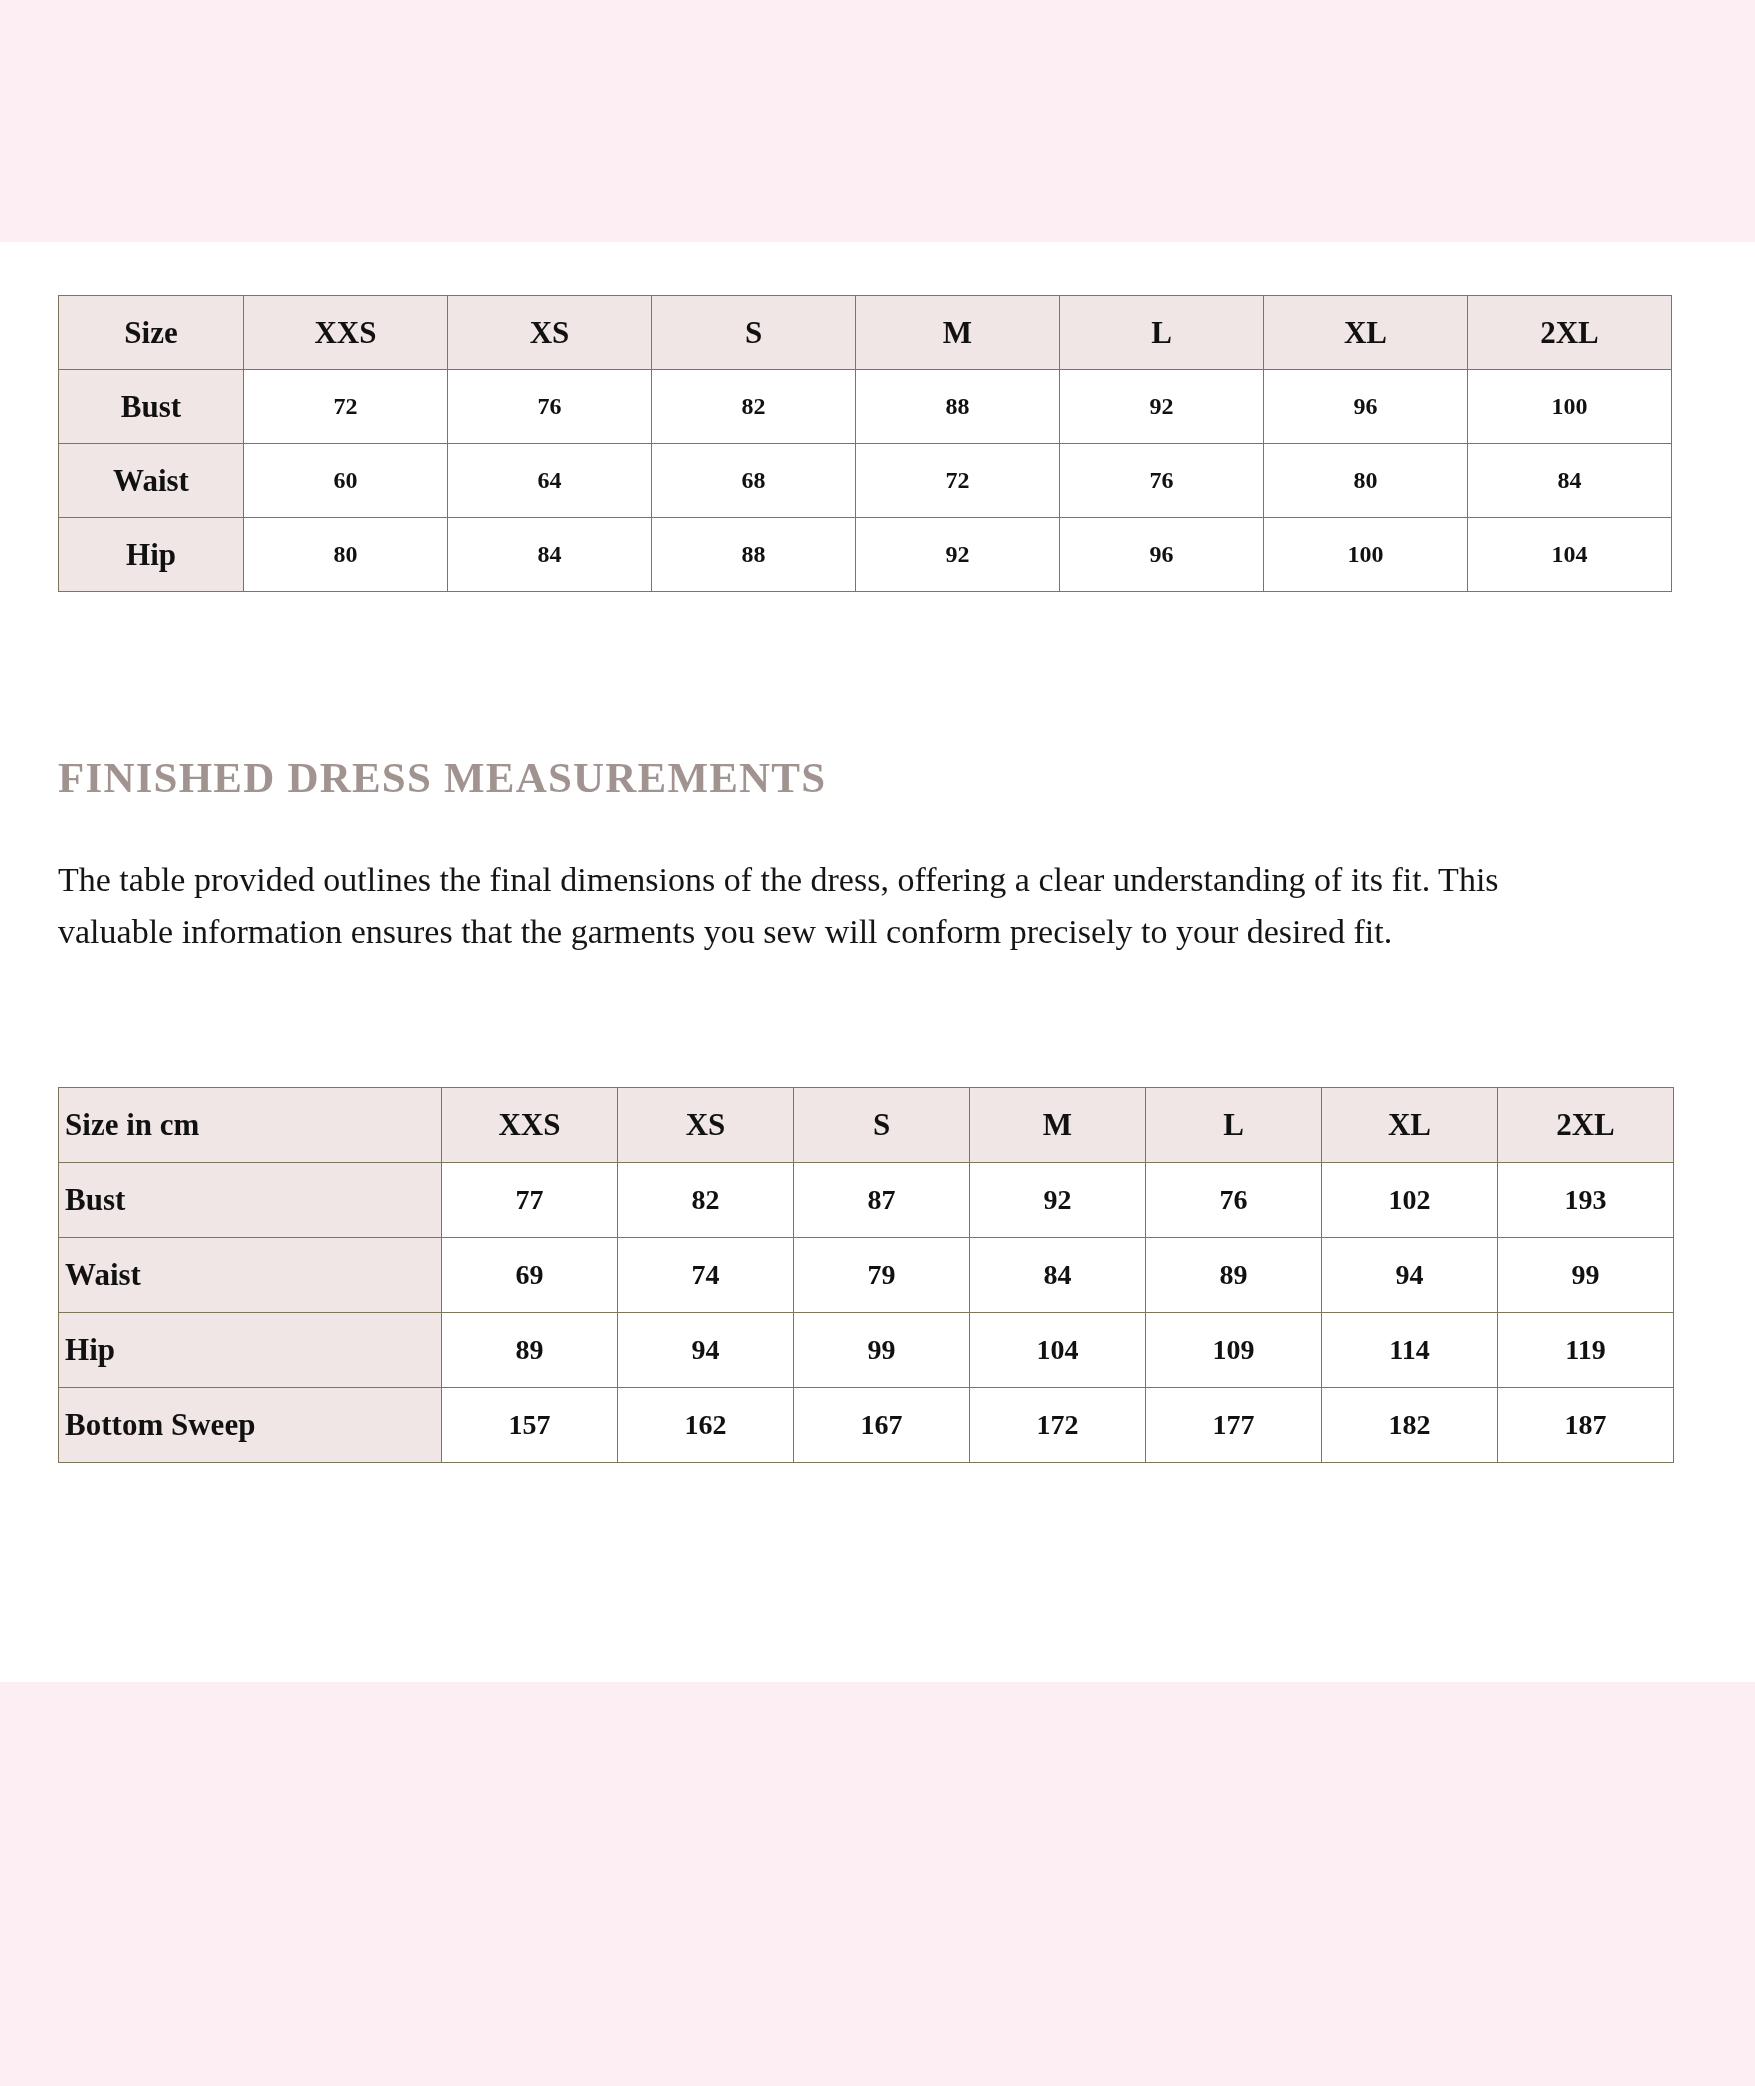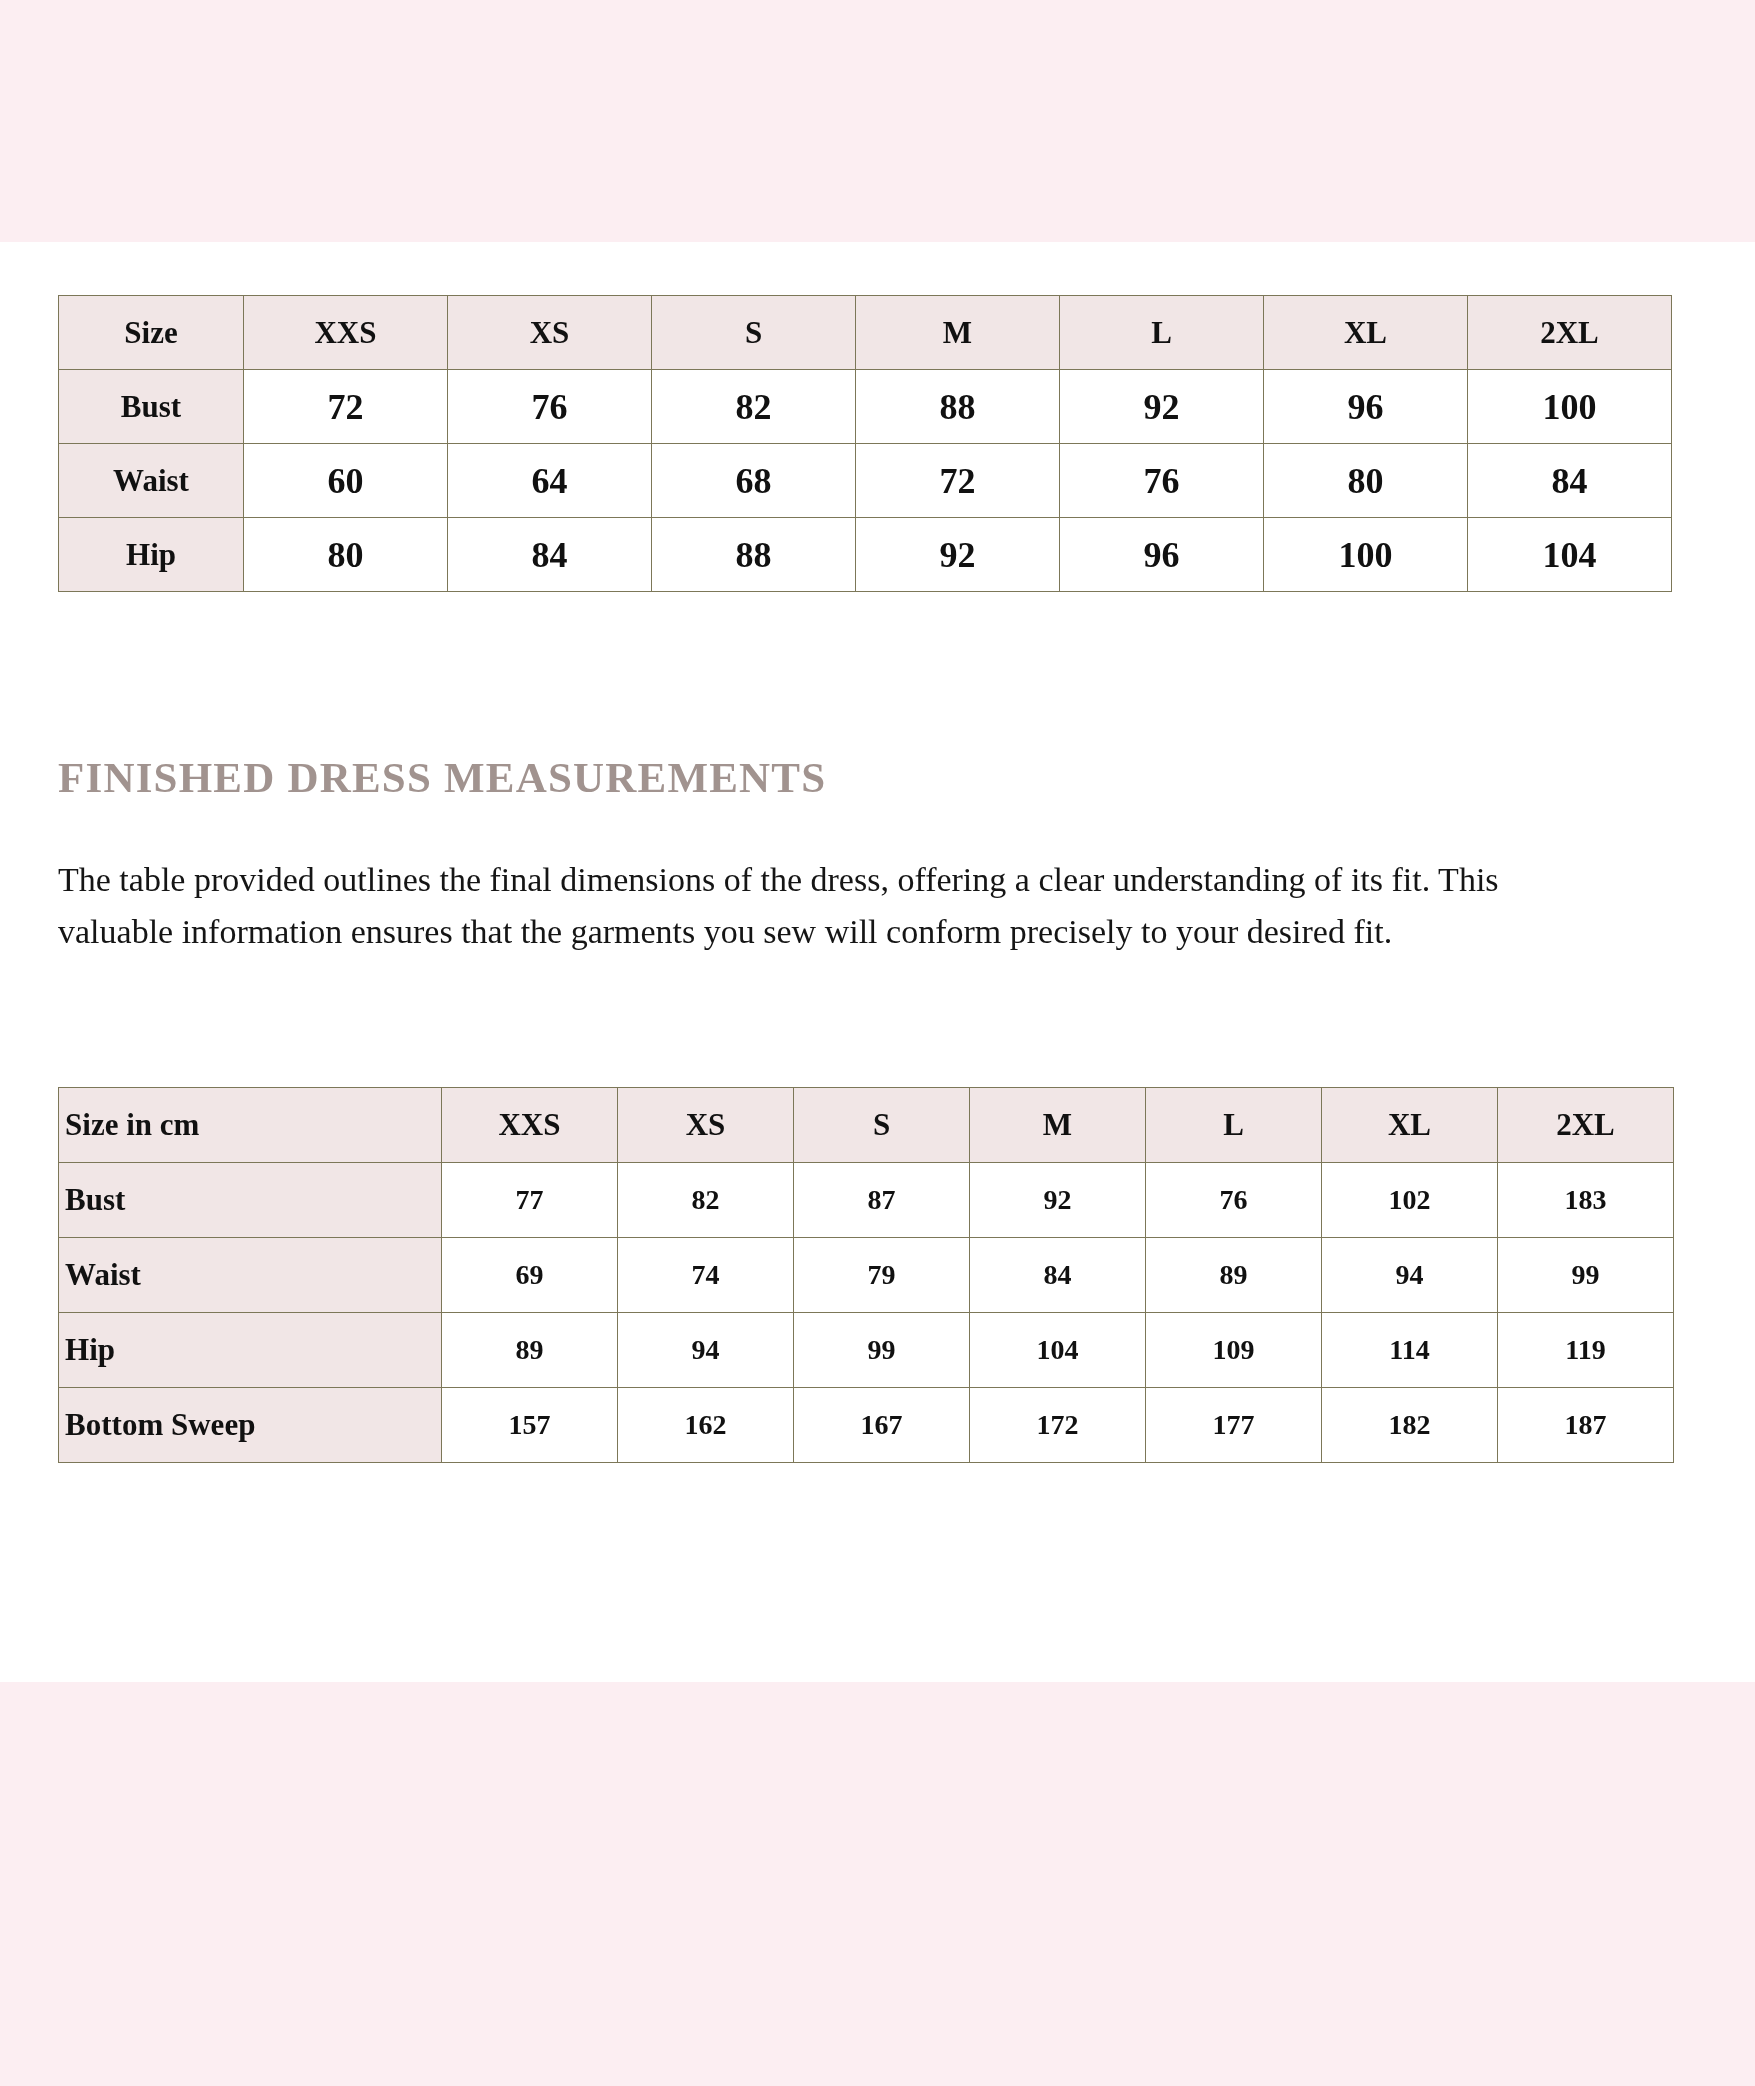--- a/index.html
+++ b/index.html
@@ -53,21 +53,21 @@
   
   #table-body-measurements {
     left: 58px;
     top: 53px;          
     width: 1613px;
   }
   #table-body-measurements td {
     height: 73px;
     text-align: center;
     vertical-align: middle;
-    font-size: 36px;
+    font-size: 24px;
   }
   #table-body-measurements td.rowhead {
     font-size: 31px;
   }
   #table-body-measurements td.colhead {
     font-size: 31px;
   }
   #table-body-measurements .c0 { width: 185px; }
   #table-body-measurements .cN { width: 204px; }
 
@@ -206,21 +206,21 @@
           <td class="colhead pinkcell">2XL</td>
         </tr>
         <tr>
           <td class="rowhead pinkcell">Bust</td>
           <td>77</td>
           <td>82</td>
           <td>87</td>
           <td>92</td>
           <td>76</td>
           <td>102</td>
-          <td>183</td>
+          <td>193</td>
         </tr>
         <tr>
           <td class="rowhead pinkcell">Waist</td>
           <td>69</td>
           <td>74</td>
           <td>79</td>
           <td>84</td>
           <td>89</td>
           <td>94</td>
           <td>99</td>

